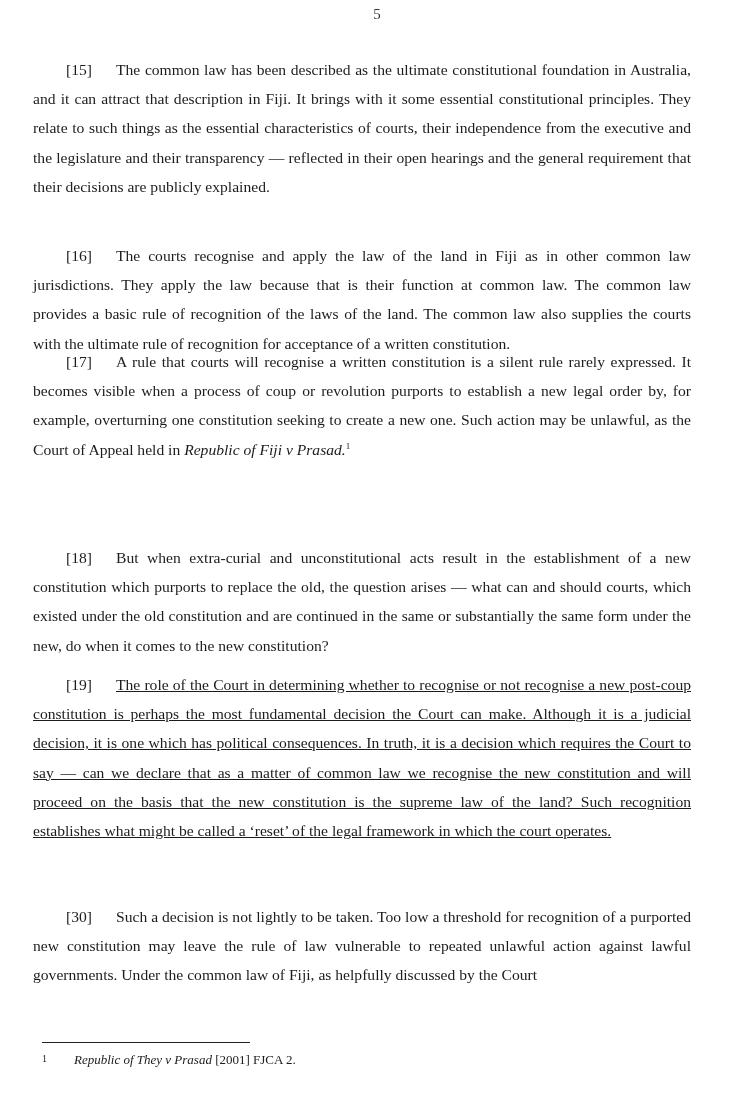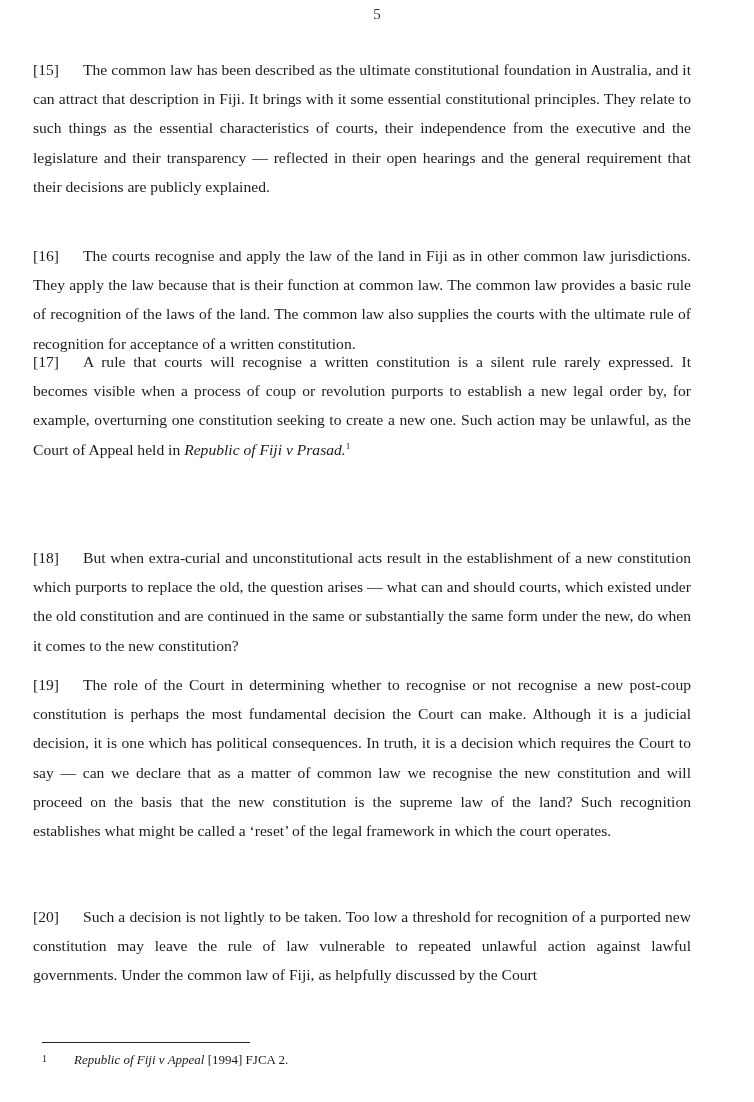--- a/index.html
+++ b/index.html
@@ -10,28 +10,28 @@
     }
     .page-number {
       position: absolute; top: 6px; left: 0; width: 754px; text-align: center;
       font-size: 15px; color: #333;
     }
     .para {
       position: absolute; left: 33px; width: 658px;
       font-size: 15.6px; line-height: 29.2px; text-align: justify;
       text-align-last: left;
     }
-    .para .num { display: inline-block; width: 50px; }
+    .para .num { display: inline-block; width: 50px; margin-left: 33px; }
     .para em { font-style: italic; }
     .para sup { font-size: 9px; vertical-align: 6px; line-height: 0; }
     #p15 { top: 55px; }
     #p16 { top: 241px; }
     #p17 { top: 347px; }
     #p18 { top: 543px; }
-    #p19 { top: 670px; }
+    #p19 { top: 670px; text-decoration: underline; }
     #p20 { top: 902px; }
     .fn-rule {
       position: absolute; left: 42px; top: 1042px; width: 208px; height: 0;
       border-top: 1.2px solid #222;
     }
     .footnote {
       position: absolute; left: 42px; top: 1052px; font-size: 13px;
     }
     .footnote .fn-num { display: inline-block; width: 32px; font-size: 10px; vertical-align: 2px; }
     .footnote em { font-style: italic; }
@@ -44,17 +44,17 @@
 <div class="para" id="p15"><span class="num">[15]</span><span>The common law has been described as the ultimate constitutional foundation in Australia, and it can attract that description in Fiji.  It brings with it some essential constitutional principles.  They relate to such things as the essential characteristics of courts, their independence from the executive and the legislature and their transparency — reflected in their open hearings and the general requirement that their decisions are publicly explained.</span></div>
 
 <div class="para" id="p16"><span class="num">[16]</span><span>The courts recognise and apply the law of the land in Fiji as in other common law jurisdictions. They apply the law because that is their function at common law.  The common law provides a basic rule of recognition of the laws of the land.  The common law also supplies the courts with the ultimate rule of recognition for acceptance of a written constitution.</span></div>
 
 <div class="para" id="p17"><span class="num">[17]</span><span>A rule that courts will recognise a written constitution is a silent rule rarely expressed. It becomes visible when a process of coup or revolution purports to establish a new legal order by, for example, overturning one constitution seeking to create a new one.  Such action may be unlawful, as the Court of Appeal held in </span><em>Republic of Fiji v Prasad.</em><sup>1</sup></div>
 
 <div class="para" id="p18"><span class="num">[18]</span><span>But when extra-curial and unconstitutional acts result in the establishment of a new constitution which purports to replace the old, the question arises — what can and should courts, which existed under the old constitution and are continued in the same or substantially the same form under the new, do when it comes to the new constitution?</span></div>
 
 <div class="para" id="p19"><span class="num">[19]</span><span>The role of the Court in determining whether to recognise or not recognise a new post-coup constitution is perhaps the most fundamental decision the Court can make.  Although it is a judicial decision, it is one which has political consequences.  In truth, it is a decision which requires the Court to say — can we declare that as a matter of common law we recognise the new constitution and will proceed on the basis that the new constitution is the supreme law of the land?  Such recognition establishes what might be called a ‘reset’ of the legal framework in which the court operates.</span></div>
 
-<div class="para" id="p20"><span class="num">[20]</span><span>Such a decision is not lightly to be taken.  Too low a threshold for recognition of a purported new constitution may leave the rule of law vulnerable to repeated unlawful action against lawful governments.  Under the common law of Fiji, as helpfully discussed by the Court</span></div>
+<div class="para" id="p20"><span class="num">[30]</span><span>Such a decision is not lightly to be taken.  Too low a threshold for recognition of a purported new constitution may leave the rule of law vulnerable to repeated unlawful action against lawful governments.  Under the common law of Fiji, as helpfully discussed by the Court</span></div>
 
 <div class="fn-rule"></div>
 
-<div class="footnote"><span class="fn-num">1</span><em>Republic of Fiji v Appeal</em><span> [1994] FJCA 2.</span></div>
+<div class="footnote"><span class="fn-num">1</span><em>Republic of They v Prasad</em><span> [2001] FJCA 2.</span></div>
 
 </body></html>

